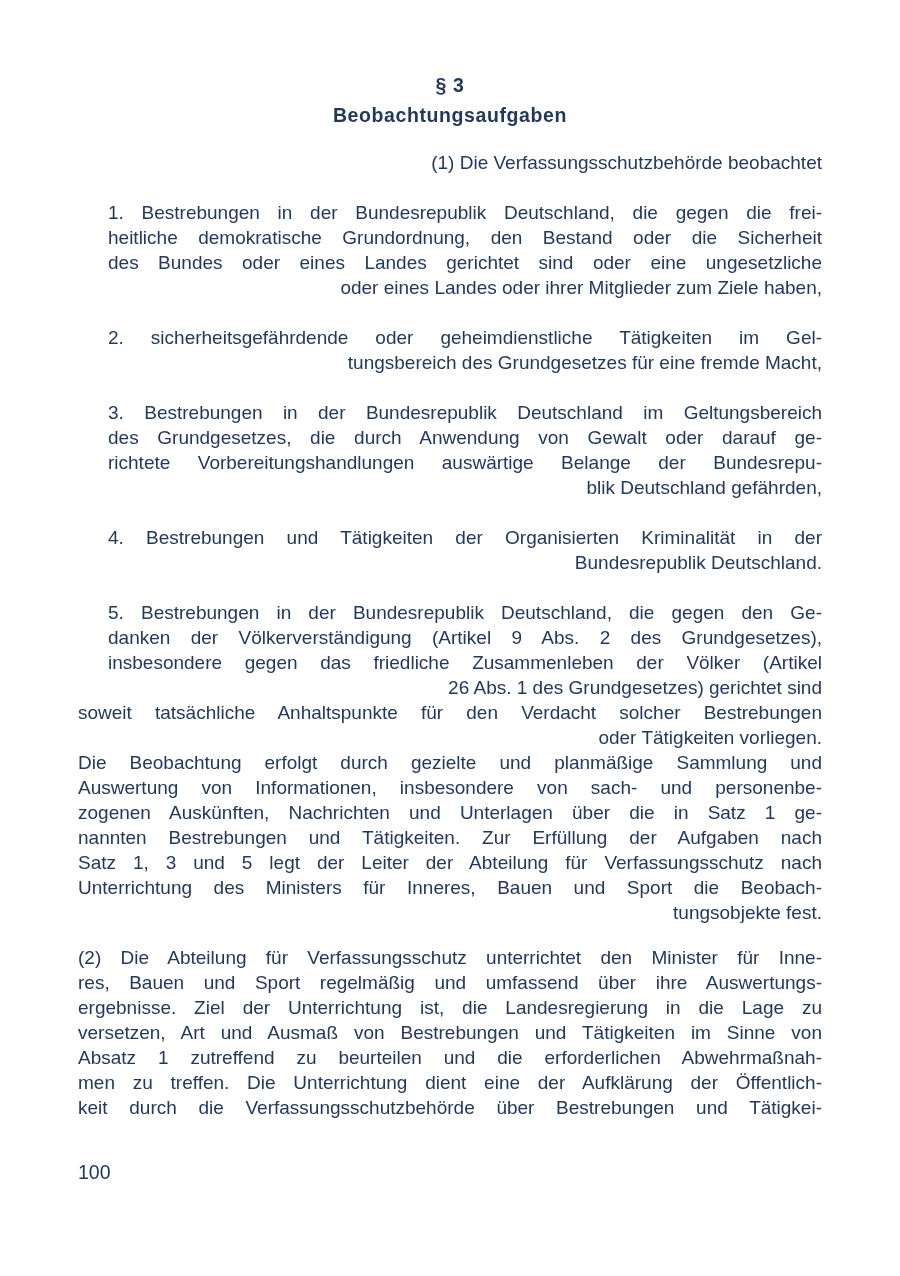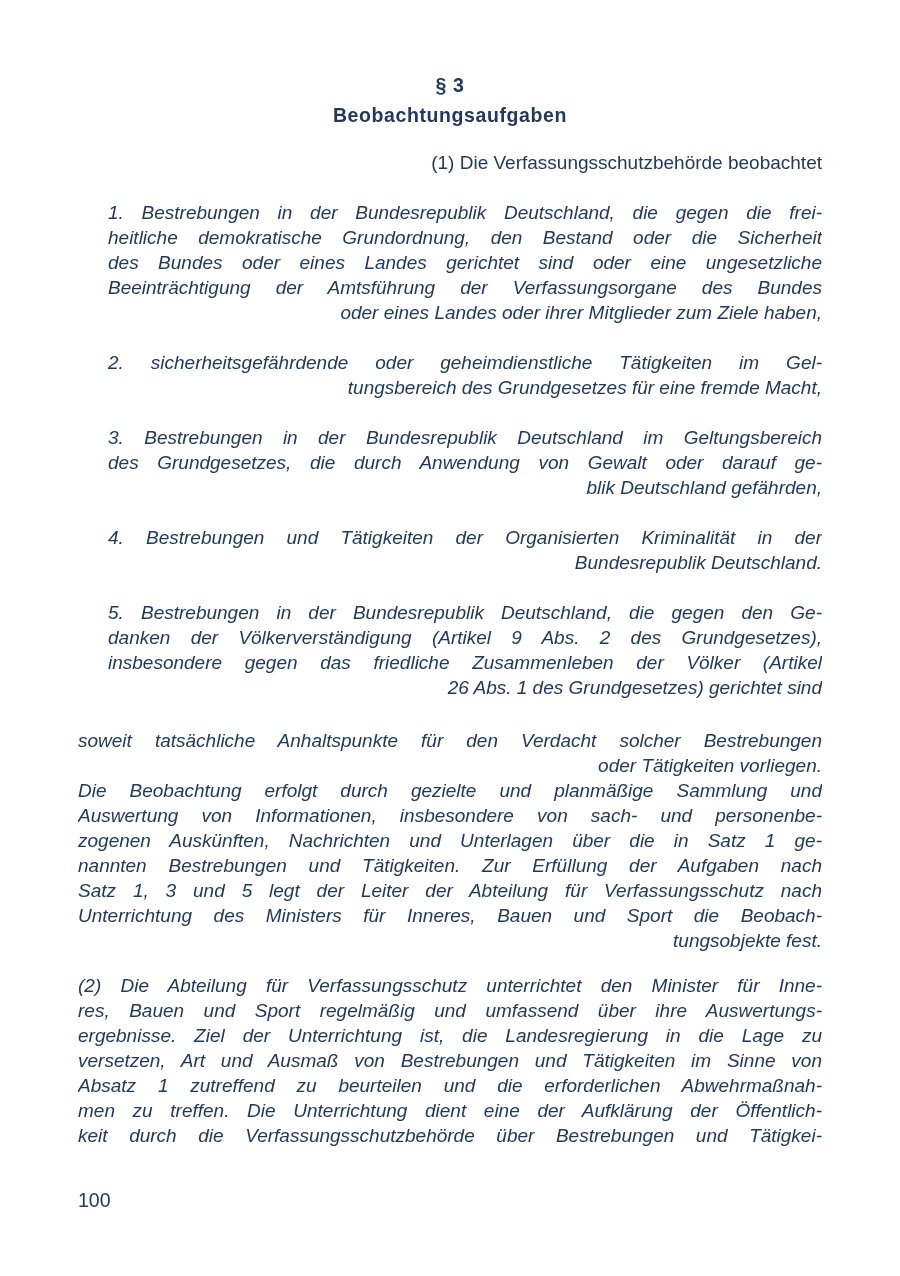--- a/index.html
+++ b/index.html
@@ -29,31 +29,29 @@
   }
   .intro {
     margin-top: 20px;
     text-align: right;
   }
   .item {
     margin-top: 25px;
     margin-left: 30px;
   }
   .closing-block {
-    margin-top: 28px;
   }
   .para2 {
     margin-top: 20px;
   }
   
   .jline {
     text-align: justify;
     height: 25px;
     overflow: hidden;
-    font-style: italic;
   }
   .jline::after {
     content: "";
     display: inline-block;
     width: 100%;
     height: 0;
   }
   .jline.last {
     text-align: right;
   }
@@ -75,30 +73,30 @@
     <div>§ 3</div>
     <div>Beobachtungsaufgaben</div>
   </div>
 
   <div class="intro">(1) Die Verfassungsschutzbehörde beobachtet</div>
 
   <div class="item">
       <div class="jline">1. Bestrebungen in der Bundesrepublik Deutschland, die gegen die frei-</div>
       <div class="jline">heitliche demokratische Grundordnung, den Bestand oder die Sicherheit</div>
       <div class="jline">des Bundes oder eines Landes gerichtet sind oder eine ungesetzliche</div>
-      <div class="jline">Beeinträchtigung der Amtsführung der Verfassungsorgane des Bundes</div>
       <div class="jline last">oder eines Landes oder ihrer Mitglieder zum Ziele haben,</div>
     </div>
   <div class="item">
       <div class="jline">2. sicherheitsgefährdende oder geheimdienstliche Tätigkeiten im Gel-</div>
       <div class="jline last">tungsbereich des Grundgesetzes für eine fremde Macht,</div>
     </div>
   <div class="item">
       <div class="jline">3. Bestrebungen in der Bundesrepublik Deutschland im Geltungsbereich</div>
       <div class="jline">des Grundgesetzes, die durch Anwendung von Gewalt oder darauf ge-</div>
+      <div class="jline">richtete Vorbereitungshandlungen auswärtige Belange der Bundesrepu-</div>
       <div class="jline last">blik Deutschland gefährden,</div>
     </div>
   <div class="item">
       <div class="jline">4. Bestrebungen und Tätigkeiten der Organisierten Kriminalität in der</div>
       <div class="jline last">Bundesrepublik Deutschland.</div>
     </div>
   <div class="item">
       <div class="jline">5. Bestrebungen in der Bundesrepublik Deutschland, die gegen den Ge-</div>
       <div class="jline">danken der Völkerverständigung (Artikel 9 Abs. 2 des Grundgesetzes),</div>
       <div class="jline">insbesondere gegen das friedliche Zusammenleben der Völker (Artikel</div>

